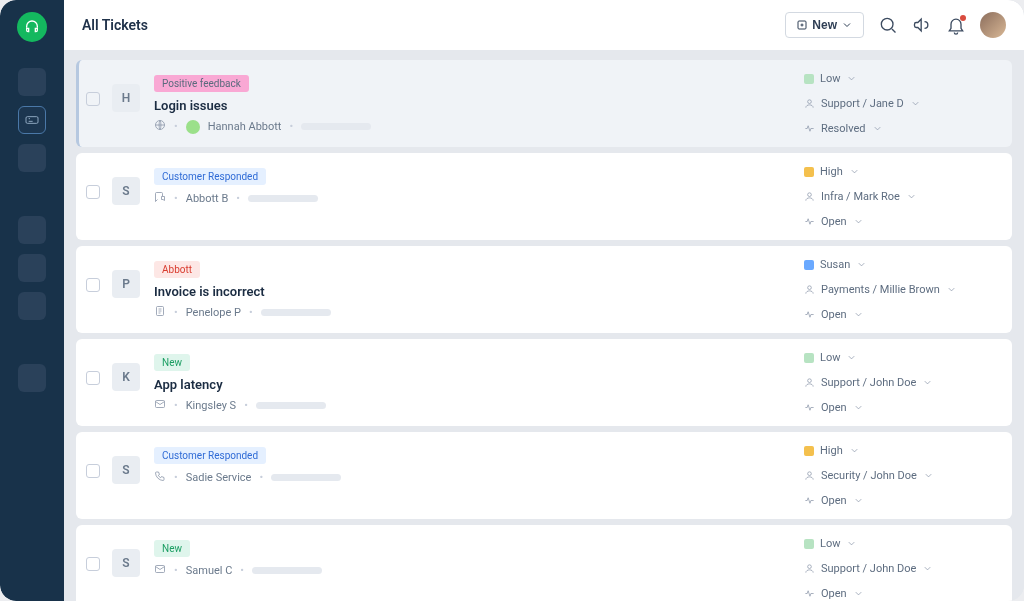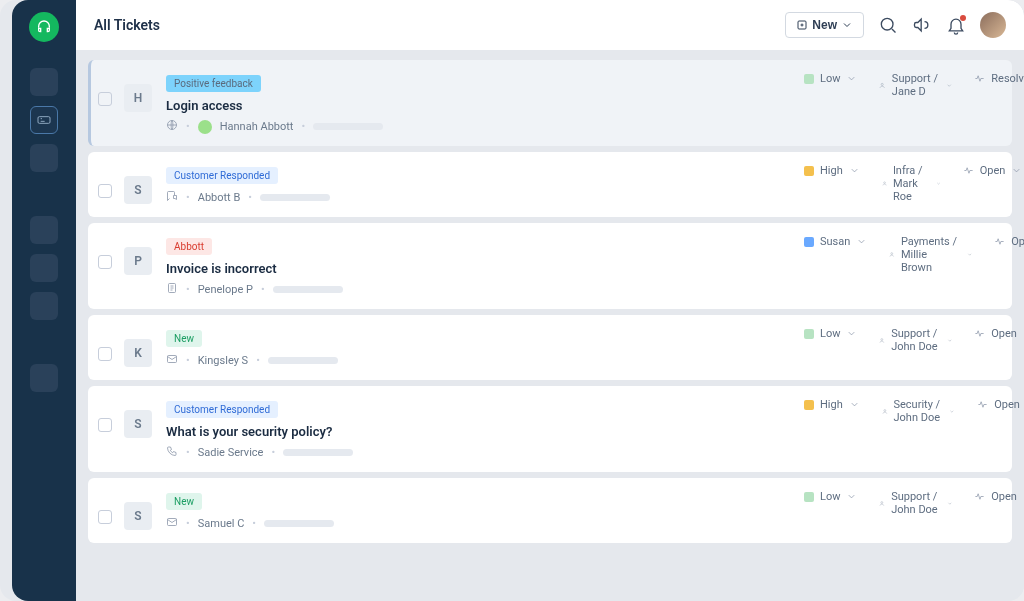--- a/index.html
+++ b/index.html
@@ -10,21 +10,20 @@
       height: 601px;
       overflow: hidden;
       color: #1c2b41;
     }
     .app {
       display: flex;
       height: 100%;
       border-radius: 16px;
       overflow: hidden;
       background: #e5e8ed;
-      padding-left: 12px;
     }
     .sidebar {
       width: 64px;
       background: #18324a;
       display: flex;
       flex-direction: column;
       align-items: center;
       padding-top: 12px;
       gap: 10px;
       border-top-left-radius: 16px;
@@ -136,21 +135,21 @@
       flex-shrink: 0;
     }
     .ticket-main { flex: 1; }
     .tag {
       display: inline-block;
       font-size: 10px;
       padding: 3px 8px;
       border-radius: 3px;
       margin-bottom: 6px;
     }
-    .tag.feedback { background: #7dd3fc; color: #5a6a7d; }
+    .tag.feedback { background: #f9a8d4; color: #5a6a7d; }
     .tag.responded { background: #e5f0ff; color: #2f6bd6; }
     .tag.overdue { background: #fde7e5; color: #d93b2e; }
     .tag.new { background: #dff5ec; color: #1c9e63; }
     .ticket-title {
       font-size: 13px; font-weight: 600; color: #1b2c42;
       margin-bottom: 6px;
     }
     .ticket-meta {
       display: flex; align-items: center; gap: 8px;
       font-size: 11px; color: #6b7a8c;
@@ -159,21 +158,21 @@
     .face { width: 14px; height: 14px; border-radius: 50%; background: #9be08a; display: inline-block; }
     .sep { color: #c7cedb; }
     .skeleton {
       display: inline-block;
       height: 7px; width: 70px;
       background: #e5e9ef;
       border-radius: 4px;
     }
     .ticket-right {
       width: 190px;
-      display: flex; flex-direction: row; gap: 22px;
+      display: flex; flex-direction: column; gap: 12px;
       align-items: flex-start;
       font-size: 11px;
       color: #5e6d80;
     }
     .meta-row { display: flex; align-items: center; gap: 6px; cursor: pointer; }
     .meta-row svg { width: 11px; height: 11px; stroke: #8a96a8; fill: none; stroke-width: 1.6; }
     .pri-dot { width: 10px; height: 10px; border-radius: 2px; }
     .pri-low { background: #b7e3c2; }
     .pri-high { background: #f4c04d; }
     .pri-medium { background: #6aa9ff; }
@@ -244,21 +243,21 @@
         <div class="avatar"></div>
       </div>
     </div>
 
     <div class="content" id="ticket-list">
         <div class="ticket selected">
     <div class="chk"></div>
     <div class="avatar-sq">H</div>
     <div class="ticket-main">
       <span class="tag feedback">Positive feedback</span>
-      <div class="ticket-title">Login access</div>
+      <div class="ticket-title">Login issues</div>
       <div class="ticket-meta">
         <span><svg viewBox="0 0 24 24">
                   <circle cx="12" cy="12" r="9"></circle>
                   <path d="M3 12h18M12 3c2.5 3 2.5 15 0 18M12 3c-2.5 3-2.5 15 0 18"></path>
                 </svg></span>
         <span class="sep">•</span>
         <span class="face"></span>
         <span>Hannah Abbott</span>
         <span class="sep">•</span>
         <span class="skeleton"></span>
@@ -384,20 +383,21 @@
                 <path d="M6 9l6 6 6-6"></path>
               </svg>
       </div>
     </div>
   </div>
         <div class="ticket">
     <div class="chk"></div>
     <div class="avatar-sq">K</div>
     <div class="ticket-main">
       <span class="tag new">New</span>
+      <div class="ticket-title">App latency</div>
       <div class="ticket-meta">
         <span><svg viewBox="0 0 24 24">
                   <rect x="3" y="5" width="18" height="14" rx="2"></rect>
                   <path d="M3 7l9 6 9-6"></path>
                 </svg></span>
         <span class="sep">•</span>
 
         <span>Kingsley S</span>
         <span class="sep">•</span>
         <span class="skeleton"></span>
@@ -430,21 +430,20 @@
                 <path d="M6 9l6 6 6-6"></path>
               </svg>
       </div>
     </div>
   </div>
         <div class="ticket">
     <div class="chk"></div>
     <div class="avatar-sq">S</div>
     <div class="ticket-main">
       <span class="tag responded">Customer Responded</span>
-      <div class="ticket-title">What is your security policy?</div>
       <div class="ticket-meta">
         <span><svg viewBox="0 0 24 24">
                   <path d="M5 4h4l2 5-2.5 1.5a11 11 0 0 0 5 5L15 13l5 2v4a2 2 0 0 1-2 2A16 16 0 0 1 3 6a2 2 0 0 1 2-2z"></path>
                 </svg></span>
         <span class="sep">•</span>
 
         <span>Sadie Service</span>
         <span class="sep">•</span>
         <span class="skeleton"></span>
       </div>

